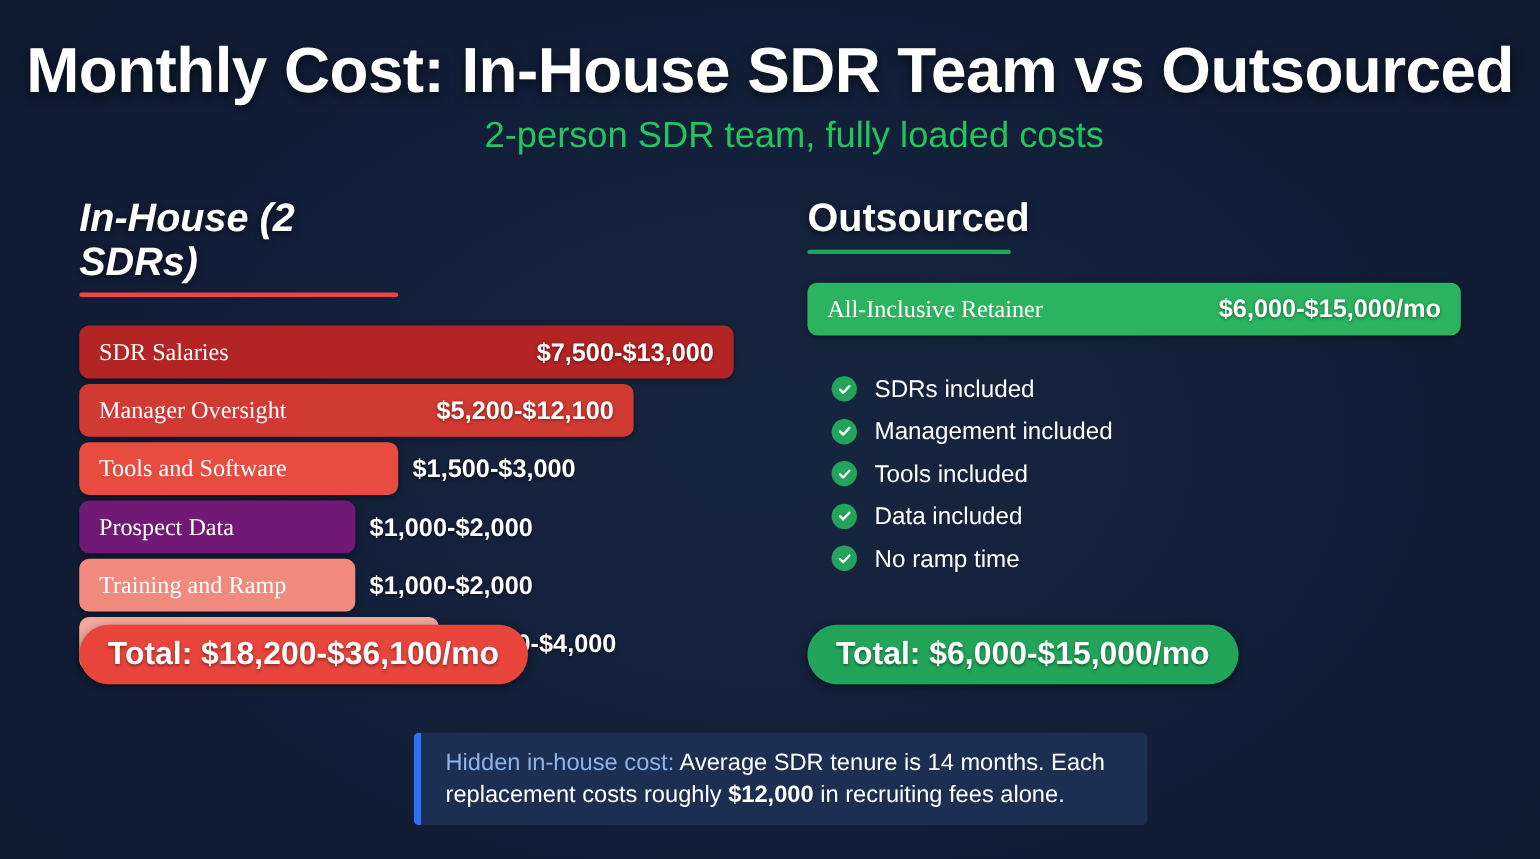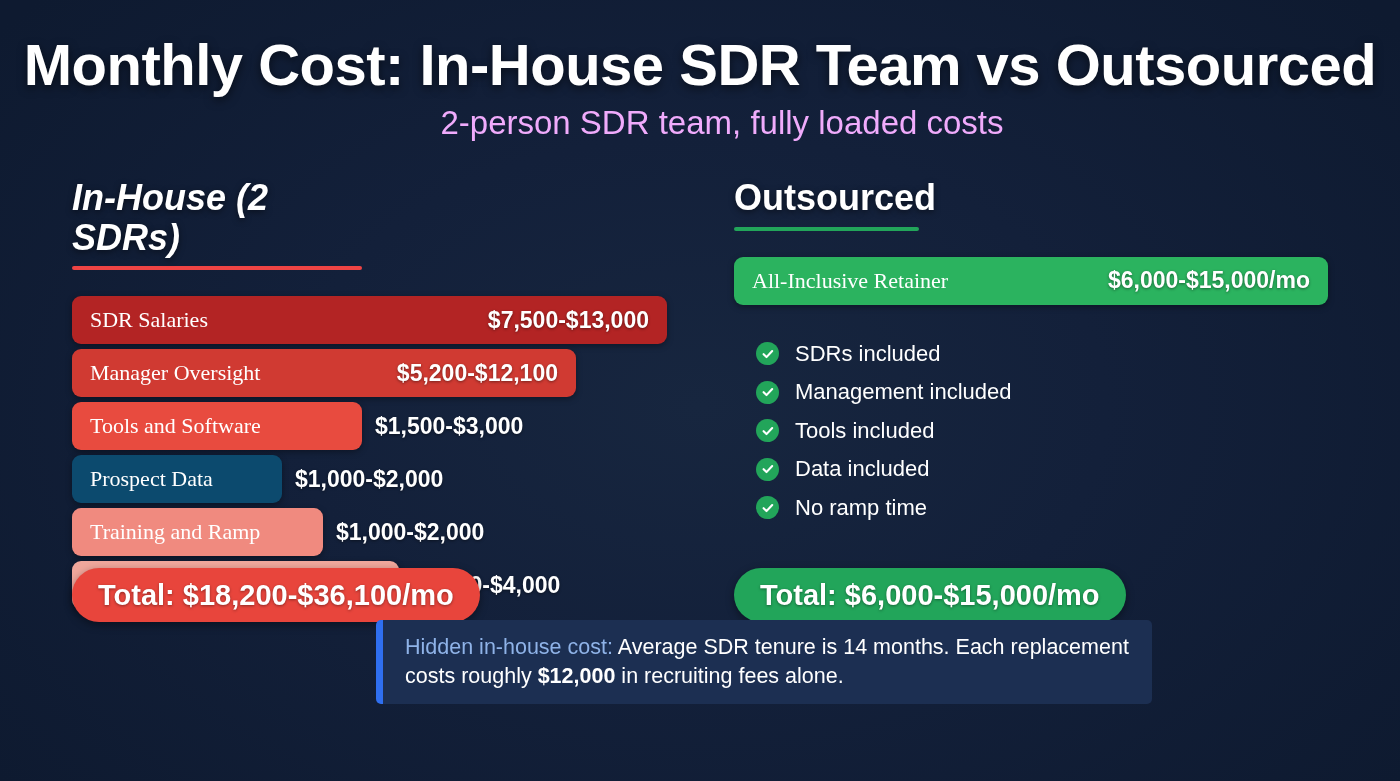--- a/index.html
+++ b/index.html
@@ -15,21 +15,21 @@
   }
 
   
   .header { text-align:center; padding-top:34px; }
   .title {
     font-size:58px; font-weight:bold; letter-spacing:-0.5px;
     color:#ffffff; line-height:1.08;
     text-shadow:0 3px 10px rgba(0,0,0,0.55);
   }
   .subtitle {
-    font-size:33px; color:#f0abfc; font-weight:normal;
+    font-size:33px; color:#22c55e; font-weight:normal;
     margin-top:8px; line-height:1.1;padding-left:44px;
   }
 
   
   .columns {
     position:absolute; top:178px; left:0; width:1400px;
     display:flex;
   }
   .col-left  { width:700px; padding-left:72px; padding-right:20px; }
   .col-right { width:700px; padding-left:34px; }
@@ -87,22 +87,22 @@
     white-space:nowrap; box-shadow:0 3px 9px rgba(0,0,0,0.4);
     text-shadow:0 1px 3px rgba(0,0,0,0.4);
   }
   .total-red   { background:#e8453c; }
   .total-green { background:#22a55a; }
   .total-left  { position:absolute; top:568px; left:72px; }
   .total-right { position:absolute; top:568px; left:734px; }
 
   
   .footnote {
-    position:absolute; top:620px; left:376px;
-    width:776px; height:84px;
+    position:absolute; top:666px; left:376px;
+    width:667px; height:84px;
     background:#1c2f52;
     border-left:7px solid #2f6ff0;
     border-radius:5px;
     display:flex; align-items:center;
     padding:0 22px;
   }
   .footnote p { font-size:21.5px; line-height:1.35; color:#ffffff; }
   .fn-lead { color:#8fb3e8; }
   .fn-bold { font-weight:bold; color:#ffffff; }
 </style>
@@ -134,21 +134,21 @@
             <span class="bar-value-in">$5,200-$12,100</span>
           </div>
         </div>
         <div class="bar-row">
           <div class="bar" style="width: 290px; background: rgb(232, 75, 63);">
             <span class="bar-label">Tools and Software</span>
           </div>
           <span class="bar-value-out">$1,500-$3,000</span>
         </div>
         <div class="bar-row">
-          <div class="bar" style="width: 210px; background: #0c4a6e;">
+          <div class="bar" style="width: 251px; background: #701a75;">
             <span class="bar-label">Prospect Data</span>
           </div>
           <span class="bar-value-out">$1,000-$2,000</span>
         </div>
         <div class="bar-row">
           <div class="bar" style="width: 251px; background: rgb(240, 138, 127);">
             <span class="bar-label">Training and Ramp</span>
           </div>
           <span class="bar-value-out">$1,000-$2,000</span>
         </div>

